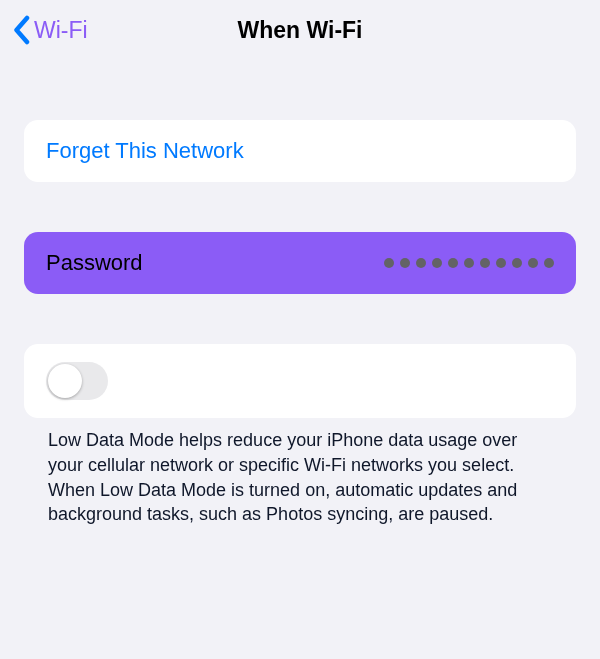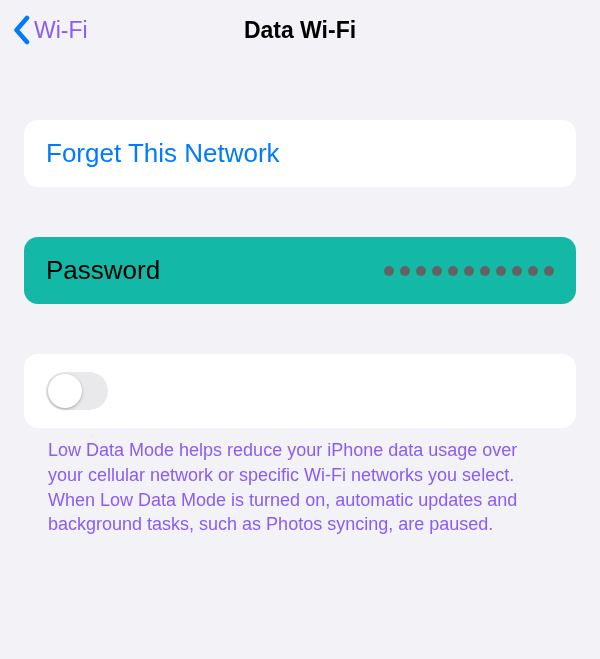--- a/index.html
+++ b/index.html
@@ -67,25 +67,25 @@
       background: #fff;
       border-radius: 14px;
       overflow: hidden;
     }
 
     .row {
       display: flex;
       align-items: center;
       justify-content: space-between;
       padding: 18px 22px;
-      font-size: 26px;
+      font-size: 22px;
       min-height: 60px;
     }
     .row.highlighted {
-      background: #14b8a6;
+      background: #8b5cf6;
     }
     .row.link {
       color: #007aff;
       cursor: pointer;
     }
     .row-label {
       color: #000;
     }
     .row.link .row-label {
       color: #007aff;
@@ -126,39 +126,39 @@
     .dots span {
       width: 10px;
       height: 10px;
       background: #636366;
       border-radius: 50%;
       display: inline-block;
     }
 
     
     .footer-text {
-      color: #8b5cf6;
+      color: #0f172a;
       font-size: 18px;
       line-height: 1.38;
       padding: 10px 24px 0 24px;
     }
   </style>
 </head>
 <body>
 
 <div class="navbar">
   <div class="back-btn">
     <span class="back-chevron">
       <svg viewBox="0 0 12 20" fill="none">
         <path d="M10 2 L3 10 L10 18" stroke="#007aff" stroke-width="3" stroke-linecap="round" stroke-linejoin="round"></path>
       </svg>
     </span>
     <span>Wi-Fi</span>
   </div>
-  <div class="title">Data Wi-Fi</div>
+  <div class="title">When Wi-Fi</div>
 </div>
 
 <div class="section first-section">
   <div class="group">
     <div class="row link">
       <span class="row-label">Forget This Network</span>
     </div>
   </div>
 </div>
 

